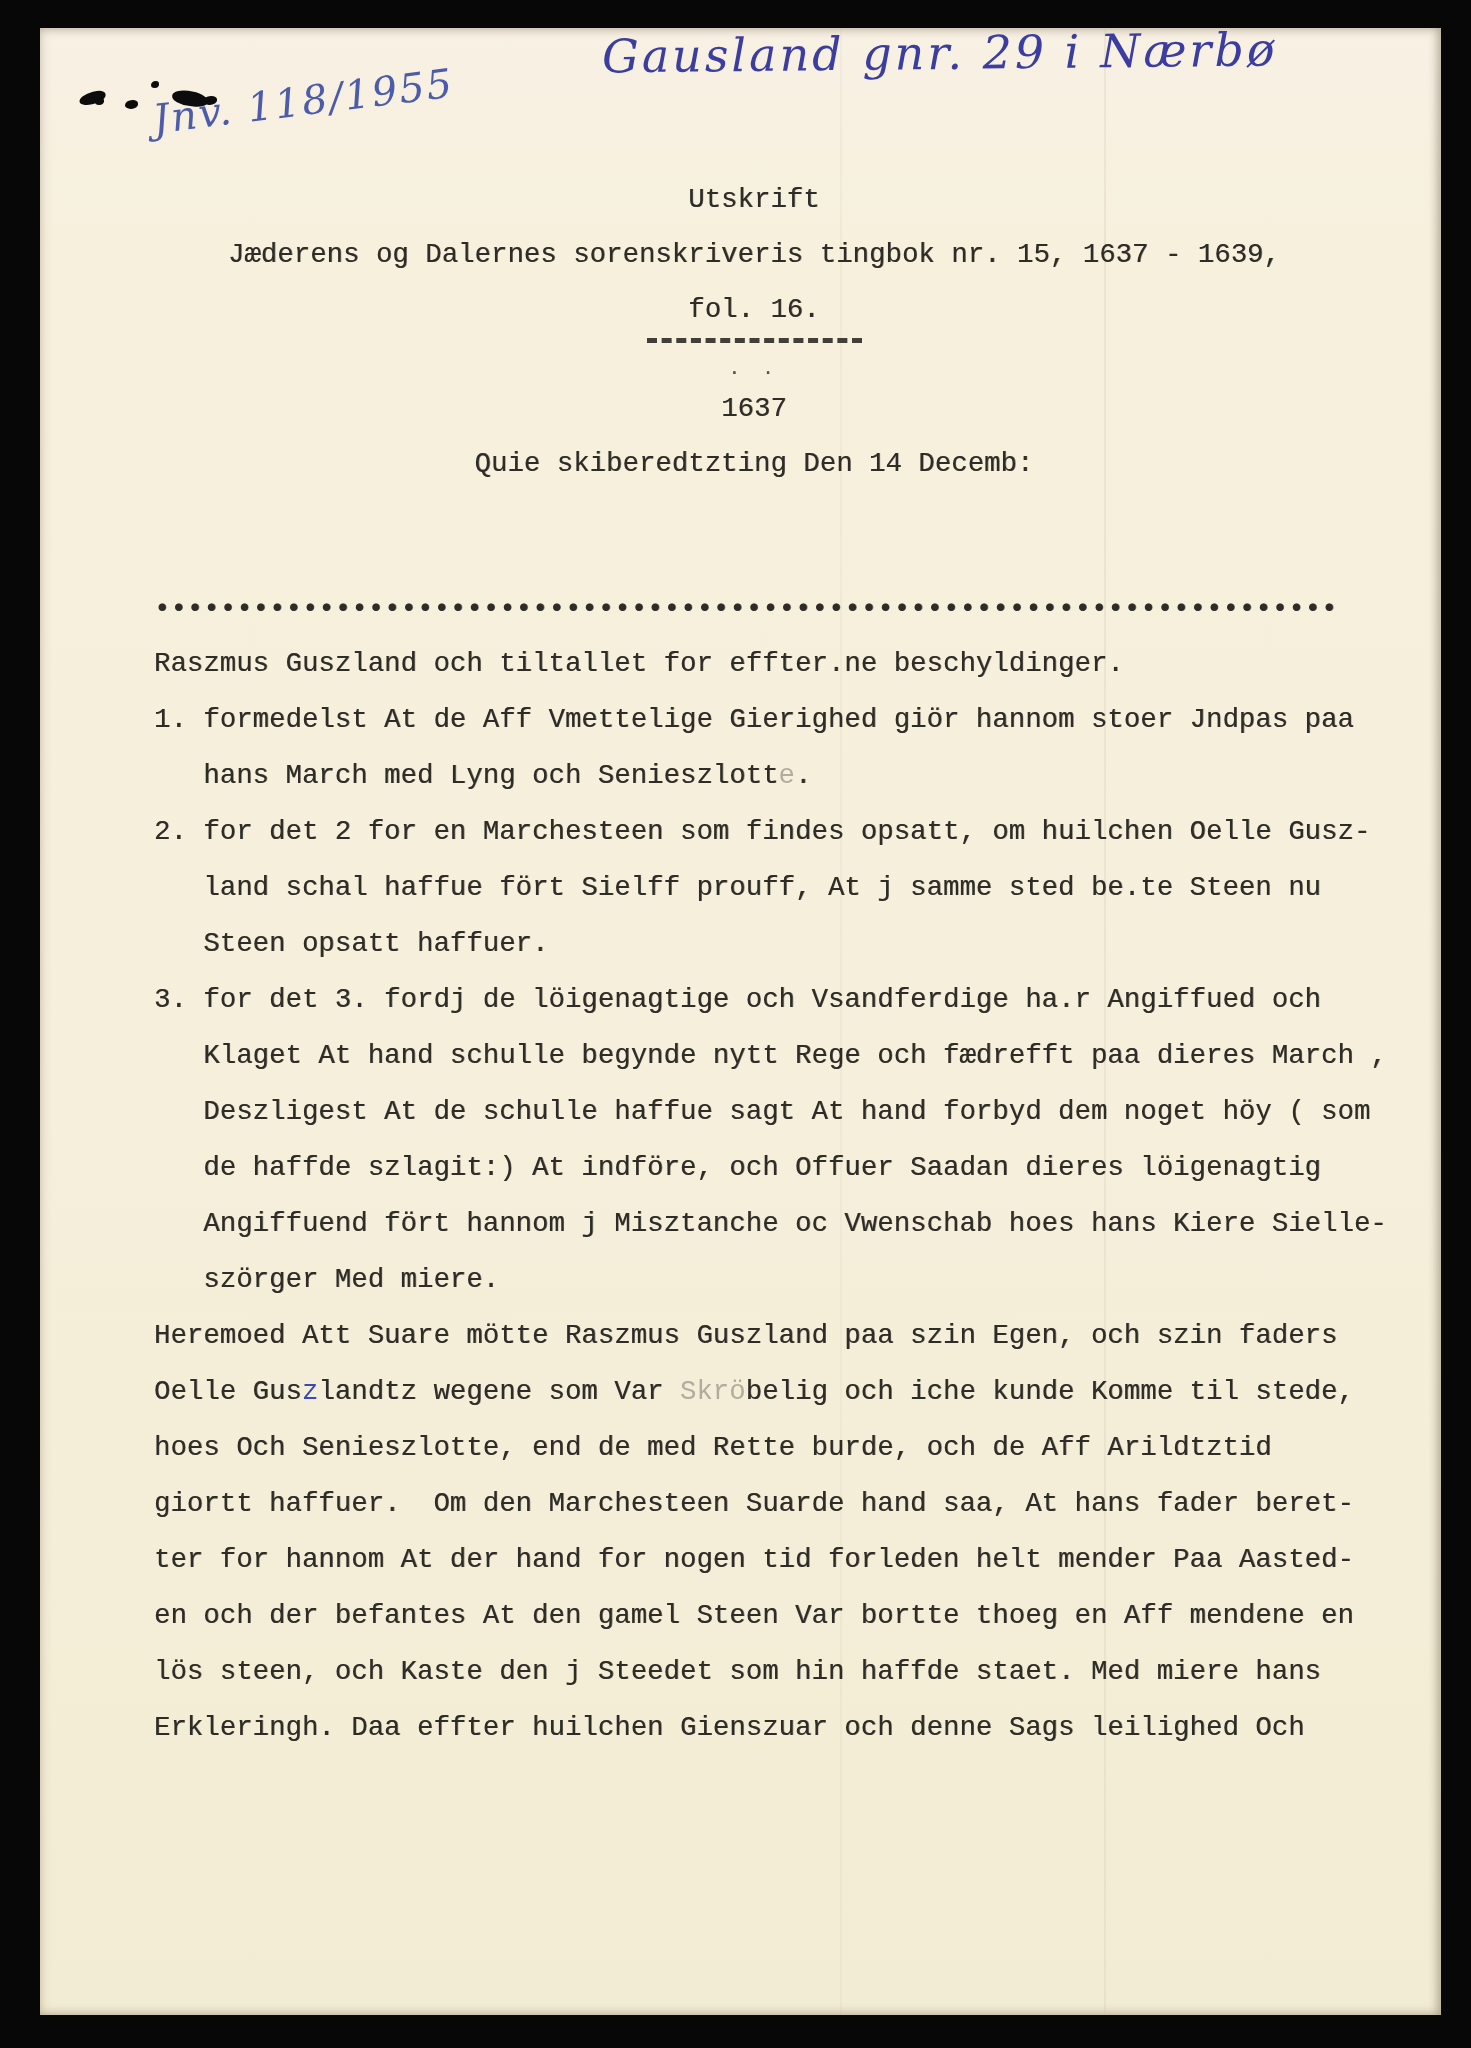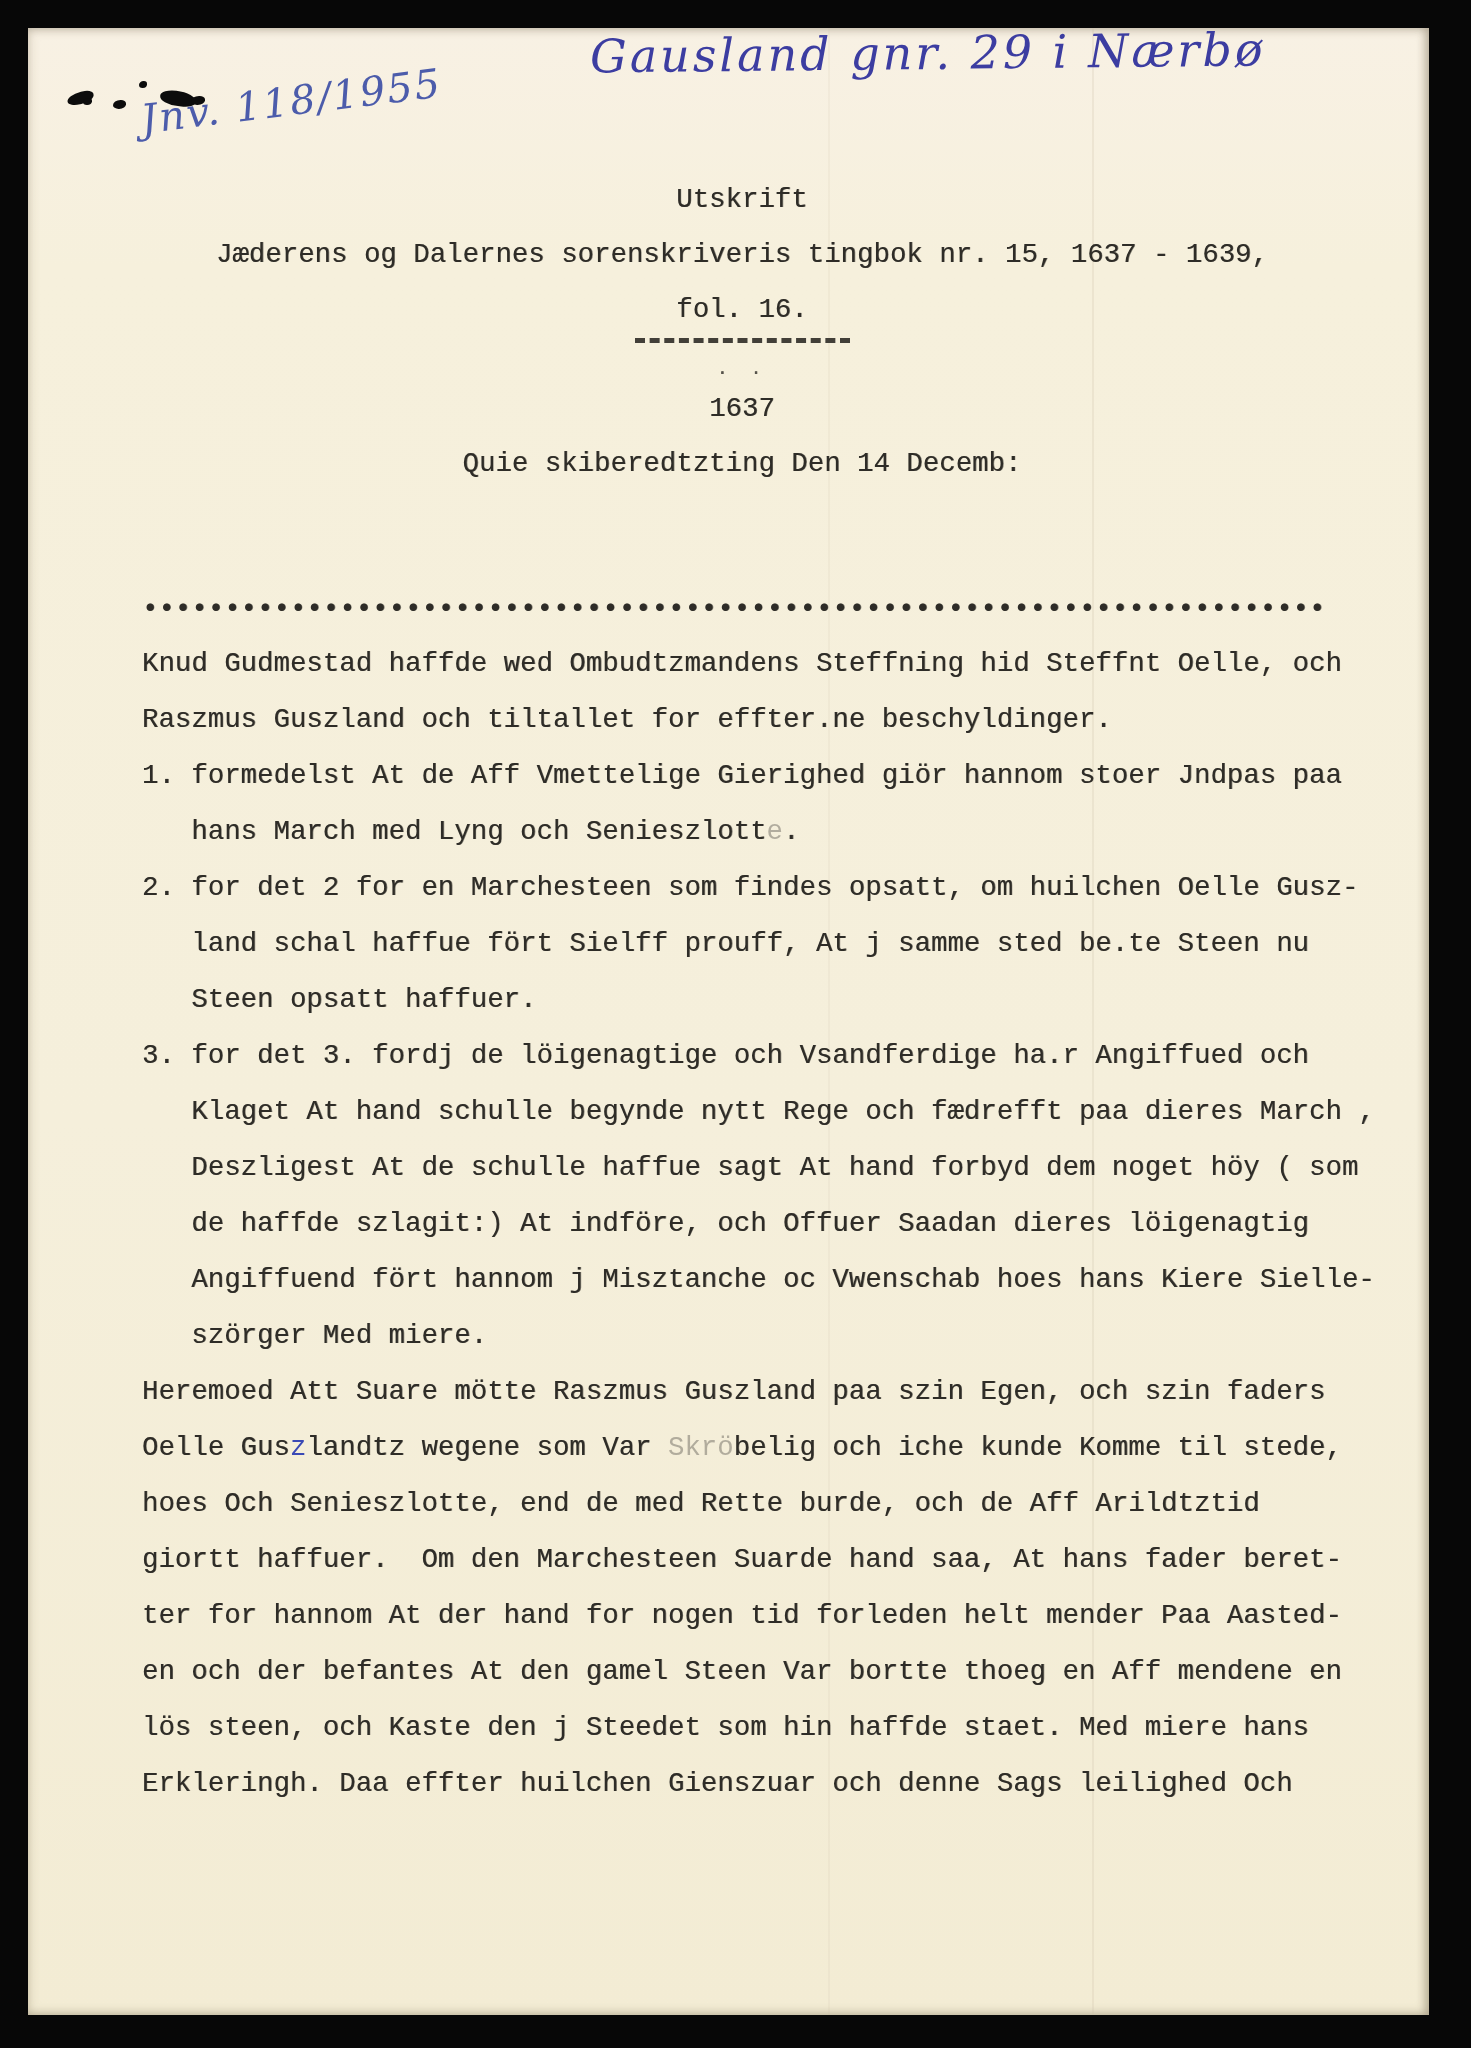--- a/index.html
+++ b/index.html
@@ -4,21 +4,21 @@
 <style>
   html,body{margin:0;padding:0;background:#000;}
   #scan{
     position:relative;
     width:1471px;height:2048px;
     background:#070707;
     overflow:hidden;
     font-family:"Liberation Mono","DejaVu Sans Mono",monospace;
   }
   #paper{
-    position:absolute;left:28px;top:28px;width:1401px;height:1987px;
+    position:absolute;left:40px;top:28px;width:1401px;height:1987px;
     background:linear-gradient(180deg,#f8f1e4 0%,#f6f0dc 12%,#f5efdb 55%,#f3ecd4 100%);
     box-shadow:inset 0 0 12px rgba(90,70,40,.25), inset -4px 0 8px rgba(60,50,30,.25);
   }
   
   .crease{position:absolute;top:0;bottom:0;width:2px;background:rgba(205,193,168,.55);}
   
   .hw{
     position:absolute;
     font-family:"DejaVu Serif","Liberation Serif",serif;
     font-style:italic;
@@ -97,21 +97,20 @@
       <div class="tline">fol. 16.</div>
       <div class="folio-underline"></div>
       <div class="stray">. .</div>
       <div class="yearline">1637</div>
       <div class="tline">Quie skiberedtzting Den 14 Decemb:</div>
     </div>
 
     <div id="dotline" class="typed">••••••••••••••••••••••••••••••••••••••••••••••••••••••••••••••••••••••••</div>
 
     <div id="docbody" class="typed">
-        <div class="bline"><span>Knud Gudmestad haffde wed Ombudtzmandens Steffning hid Steffnt Oelle, och</span></div>
         <div class="bline"><span>Raszmus Guszland och tiltallet for effter.ne beschyldinger.</span></div>
         <div class="bline"><span>1. formedelst At de Aff Vmettelige Gierighed giör hannom stoer Jndpas paa</span></div>
         <div class="bline ind"><span>hans March med Lyng och Senieszlott</span><span class="faint">e</span><span>.</span></div>
         <div class="bline"><span>2. for det 2 for en Marchesteen som findes opsatt, om huilchen Oelle Gusz-</span></div>
         <div class="bline ind"><span>land schal haffue fört Sielff prouff, At j samme sted be.te Steen nu</span></div>
         <div class="bline ind"><span>Steen opsatt haffuer.</span></div>
         <div class="bline"><span>3. for det 3. fordj de löigenagtige och Vsandferdige ha.r Angiffued och</span></div>
         <div class="bline ind"><span>Klaget At hand schulle begynde nytt Rege och fædrefft paa dieres March ,</span></div>
         <div class="bline ind"><span>Deszligest At de schulle haffue sagt At hand forbyd dem noget höy ( som</span></div>
         <div class="bline ind"><span>de haffde szlagit:) At indföre, och Offuer Saadan dieres löigenagtig</span></div>

